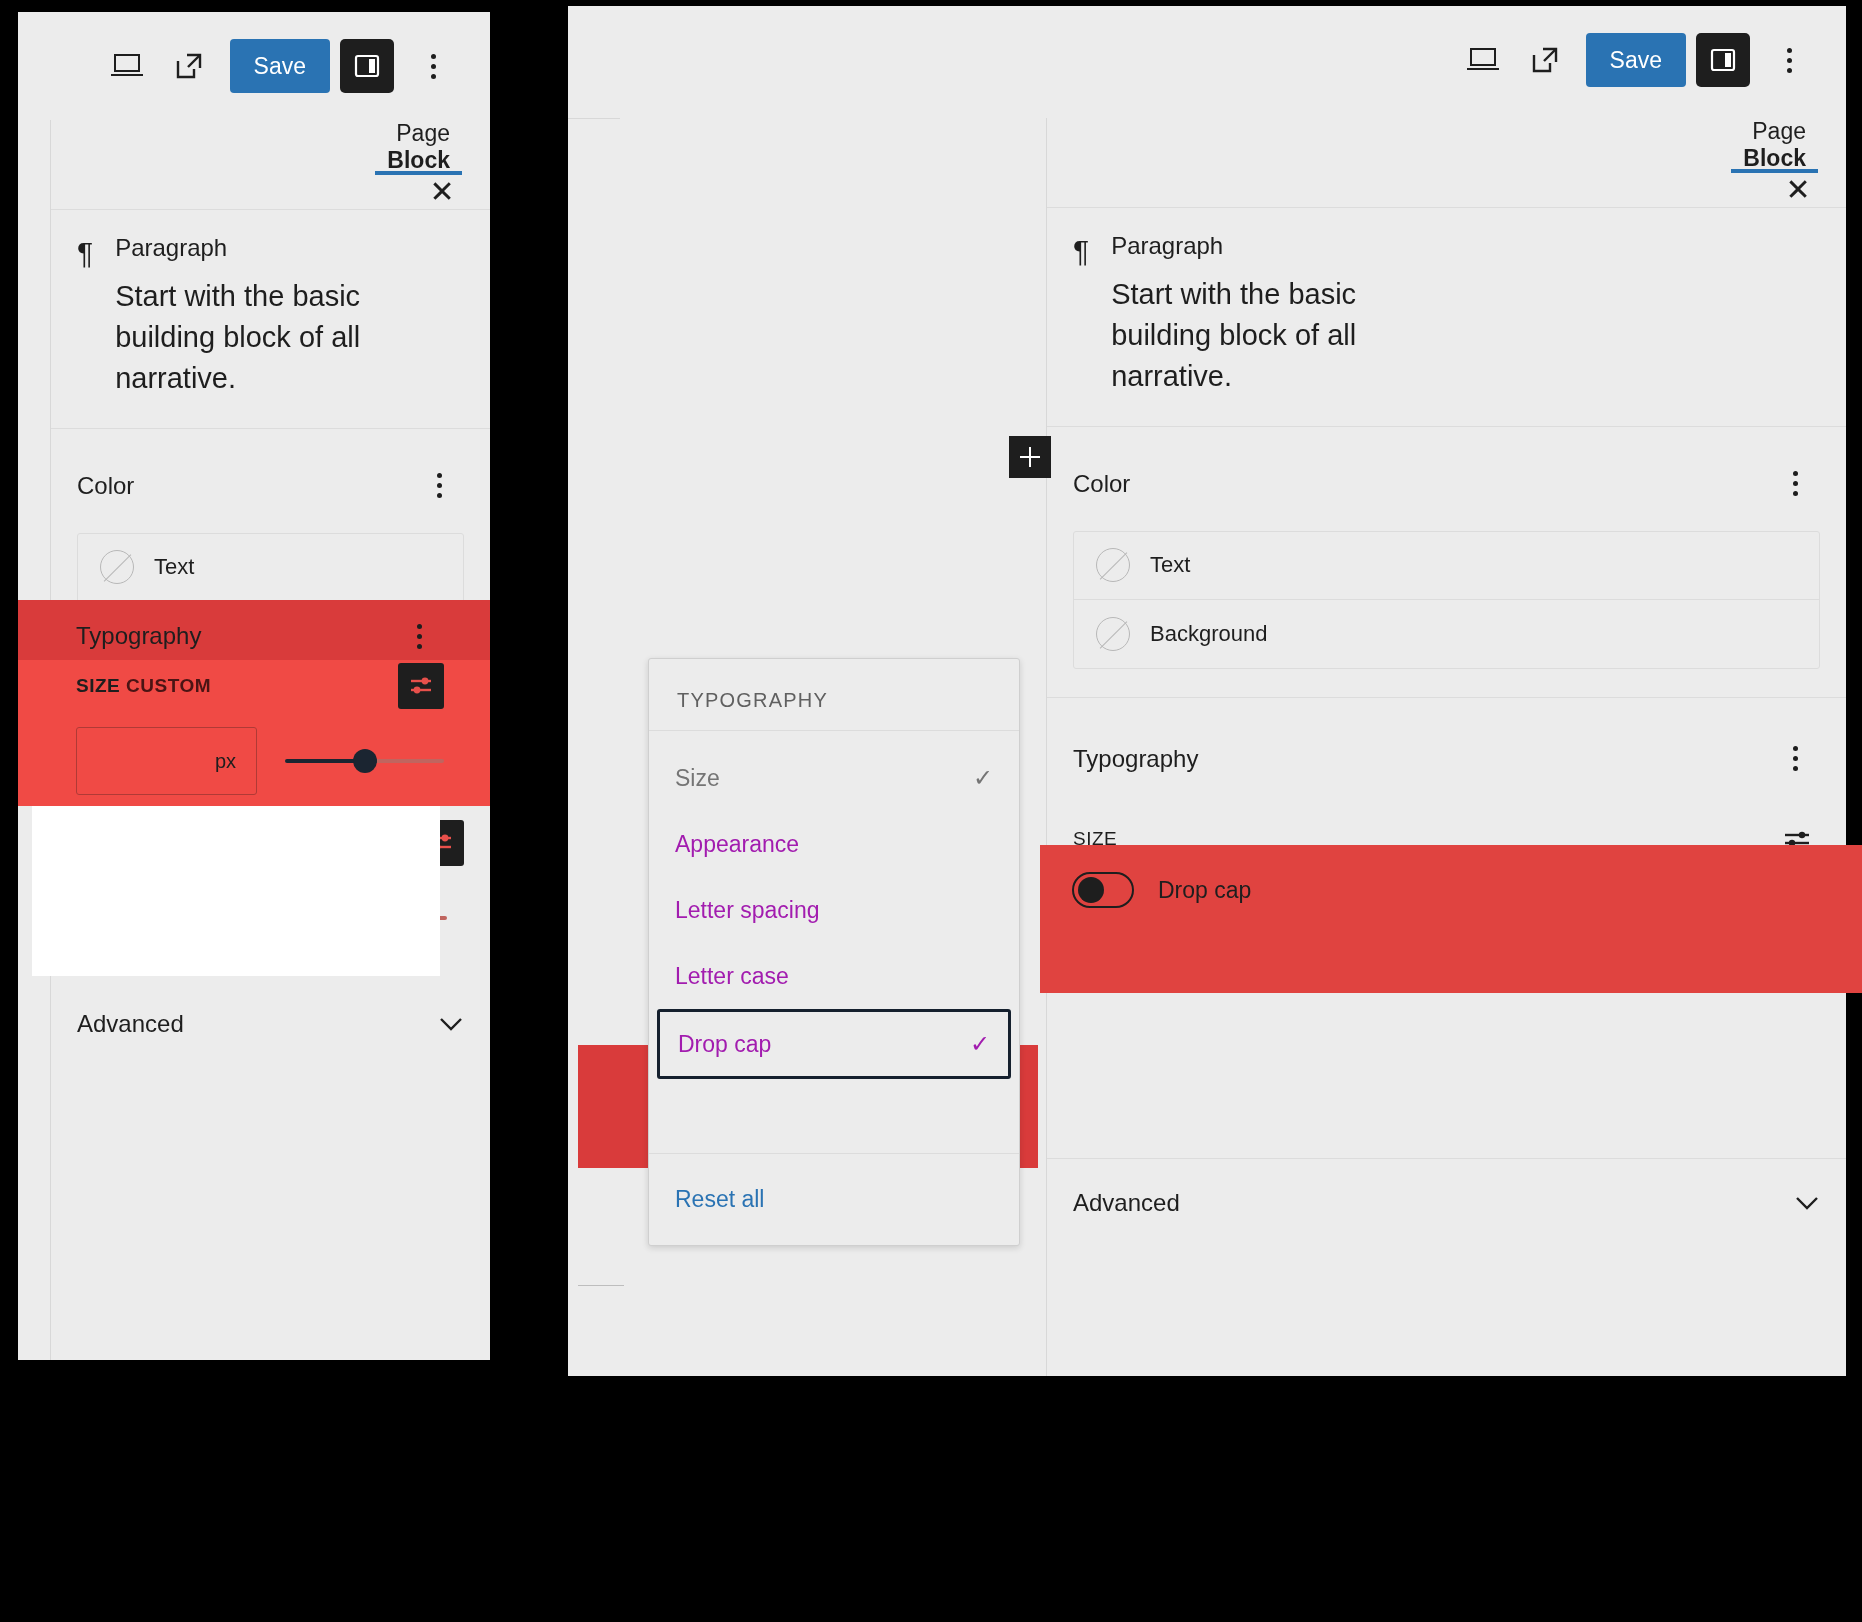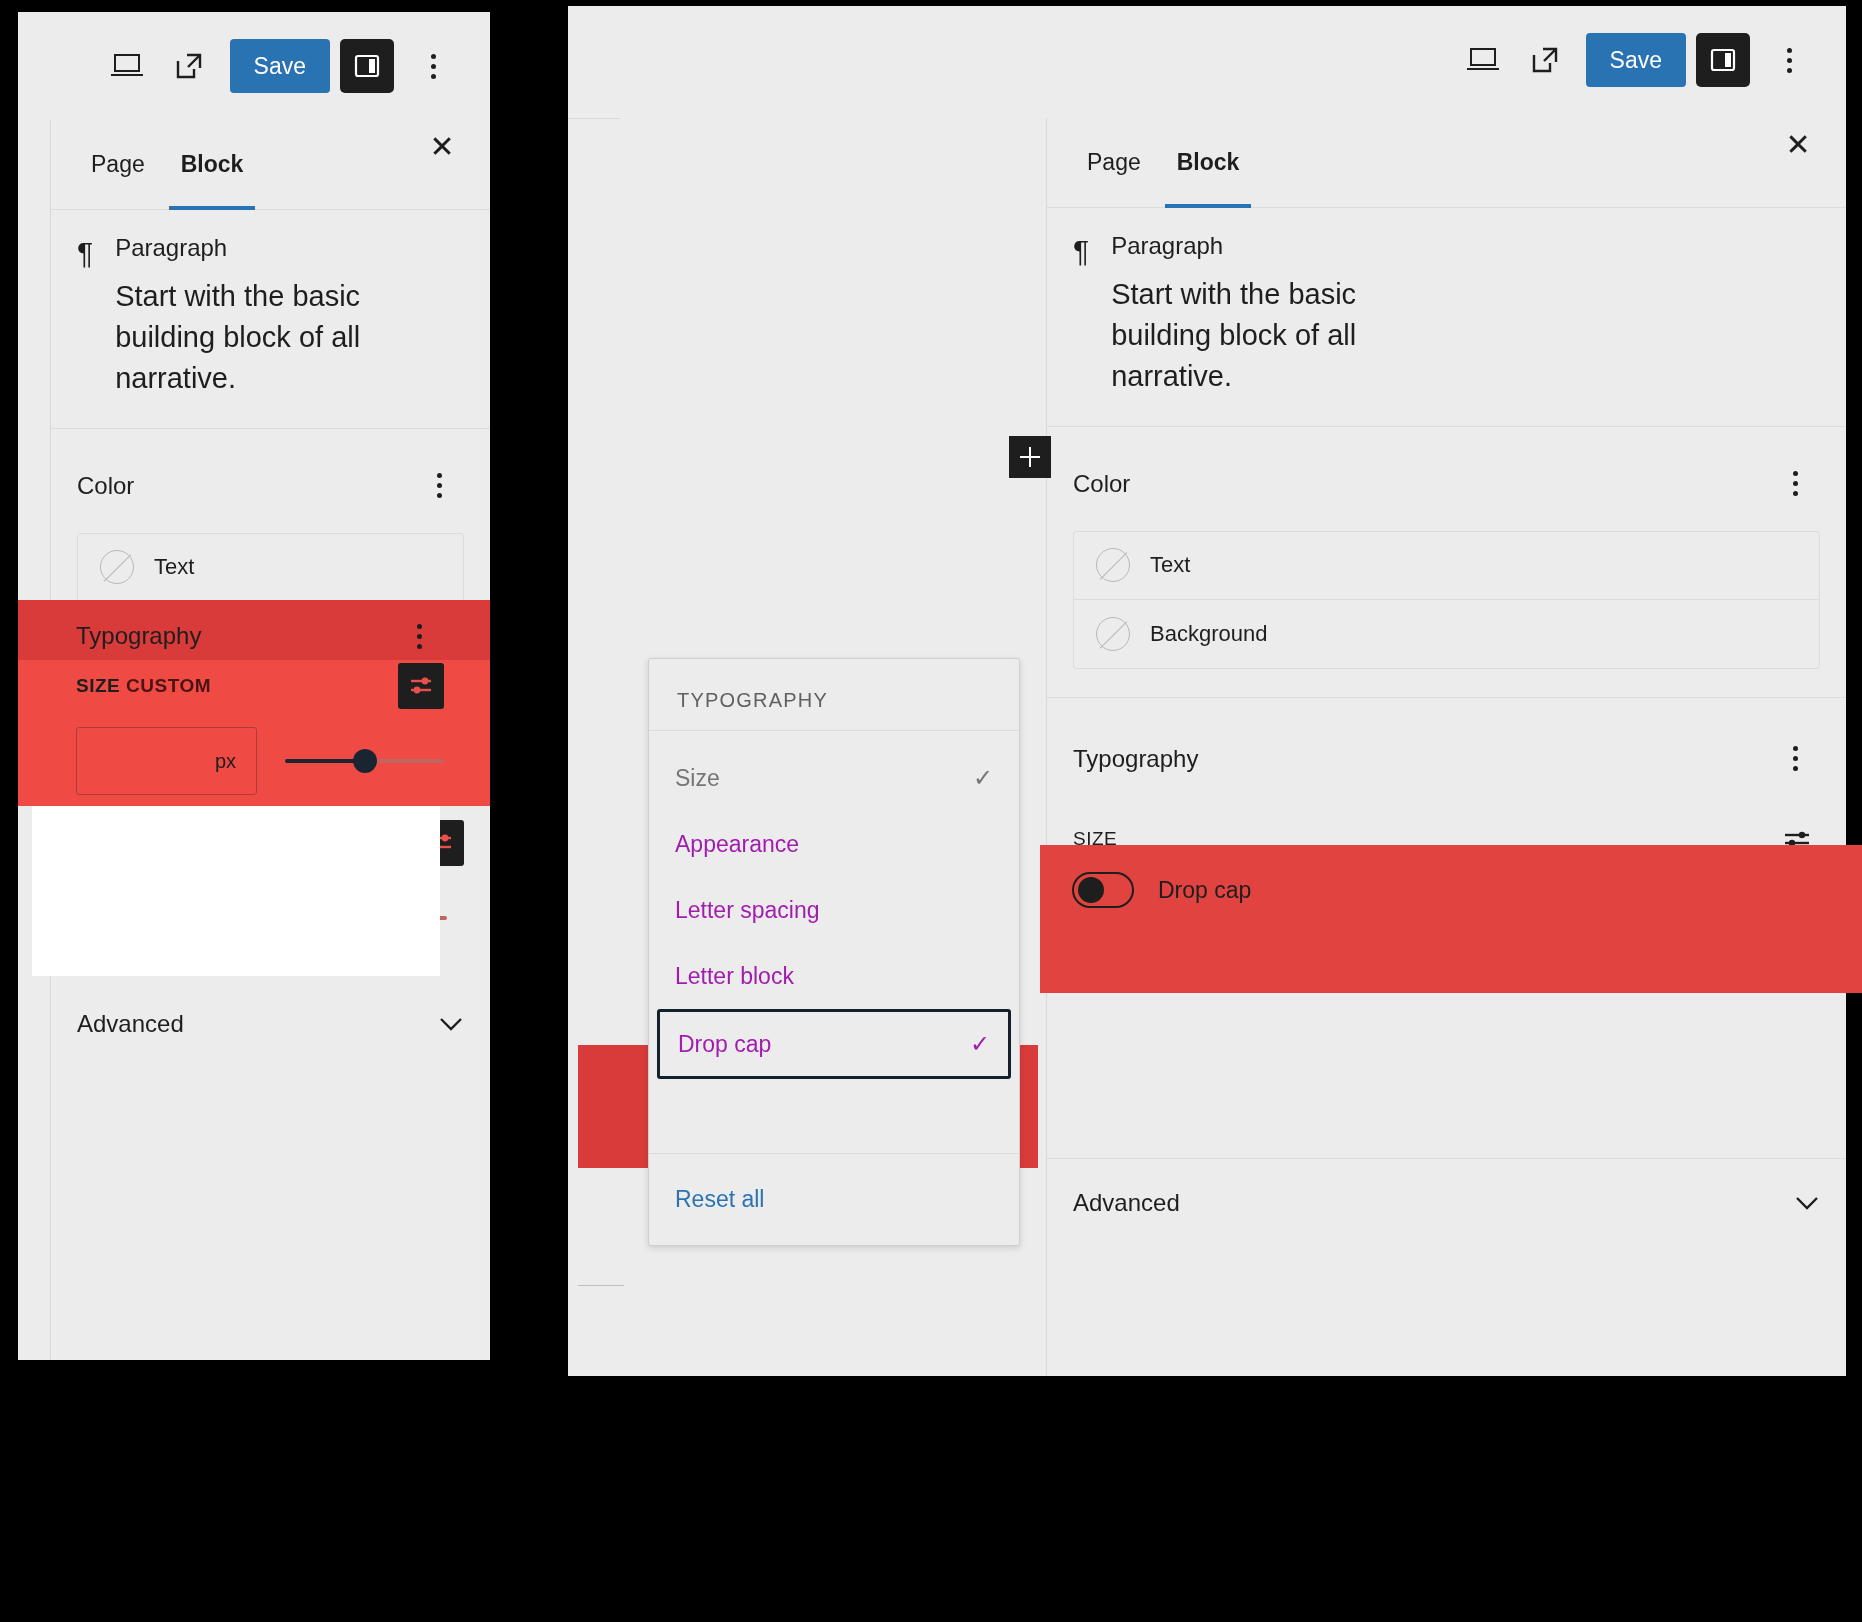--- a/index.html
+++ b/index.html
@@ -36,22 +36,22 @@
            align-items: center; justify-content: center; gap: 5px; cursor: pointer; }
   .kebab i { display: block; width: 5px; height: 5px; border-radius: 50%;
              background: #1e1e1e; }
 
   
   .inspector { position: absolute; background: #ececec;
                border-left: 1px solid #d8d8d8; }
   #left-inspector  { left: 32px;  top: 108px; width: 440px; height: 1240px; }
   #right-inspector { left: 478px; top: 112px; width: 800px; height: 1258px; }
 
-  .tabs { display: flex; align-items: flex-start; position: relative;
-          height: 90px; border-bottom: 1px solid #dcdcdc; padding: 0 22px; }
+  .tabs { display: flex; align-items: flex-end; position: relative;
+          height: 90px; border-bottom: 1px solid #dcdcdc; padding: 0 22px; flex-direction: column; }
   .tab { font-size: 23px; color: #1e1e1e; padding: 0 18px; height: 100%;
          display: flex; align-items: center; cursor: pointer; position: relative; }
   .tab.active { font-weight: bold; }
   .tab.active::after { content: ""; position: absolute; left: 6px; right: 6px;
                        bottom: -1px; height: 4px; background: #2a73b3; }
   .close-x { margin-left: auto; width: 52px; height: 52px; display: flex;
              align-items: center; justify-content: center; font-size: 30px;
              color: #1e1e1e; cursor: pointer; }
 
   .section { padding: 24px 26px 28px 26px; border-bottom: 1px solid #dcdcdc; }
@@ -466,21 +466,21 @@
       </div>
       <div class="pop-item">
         <span>Appearance</span>
           <span class="check"></span>
       </div>
       <div class="pop-item">
         <span>Letter spacing</span>
           <span class="check"></span>
       </div>
       <div class="pop-item">
-        <span>Letter block</span>
+        <span>Letter case</span>
           <span class="check"></span>
       </div>
       <div class="pop-item focused">
         <span>Drop cap</span>
         <span class="check">✓</span>
       </div>
     </div>
 
     <div class="pop-footer">
       <span class="reset-link">Reset all</span>

